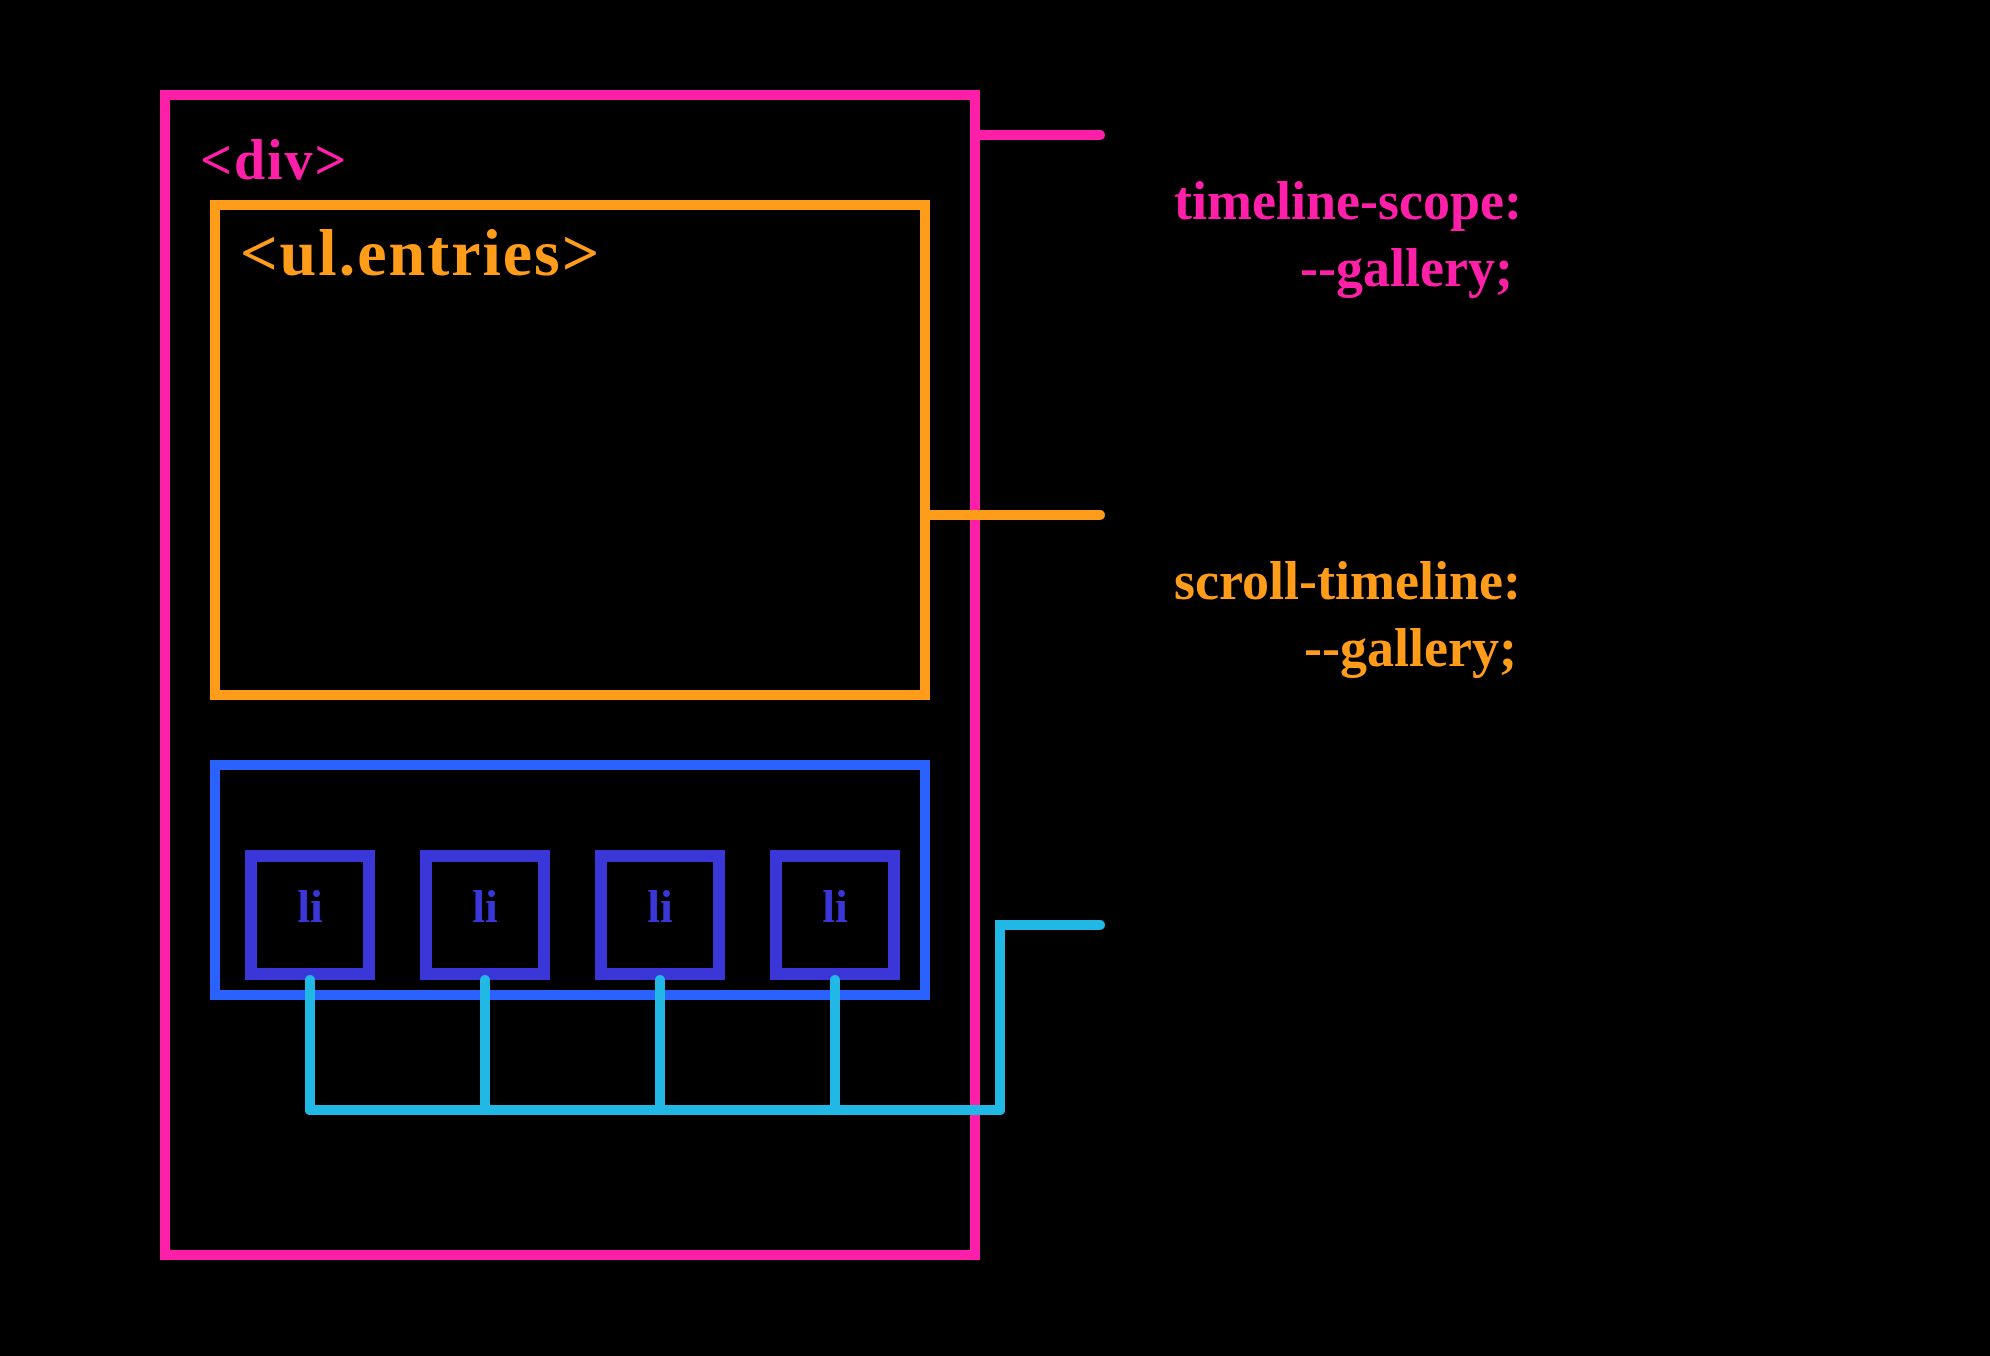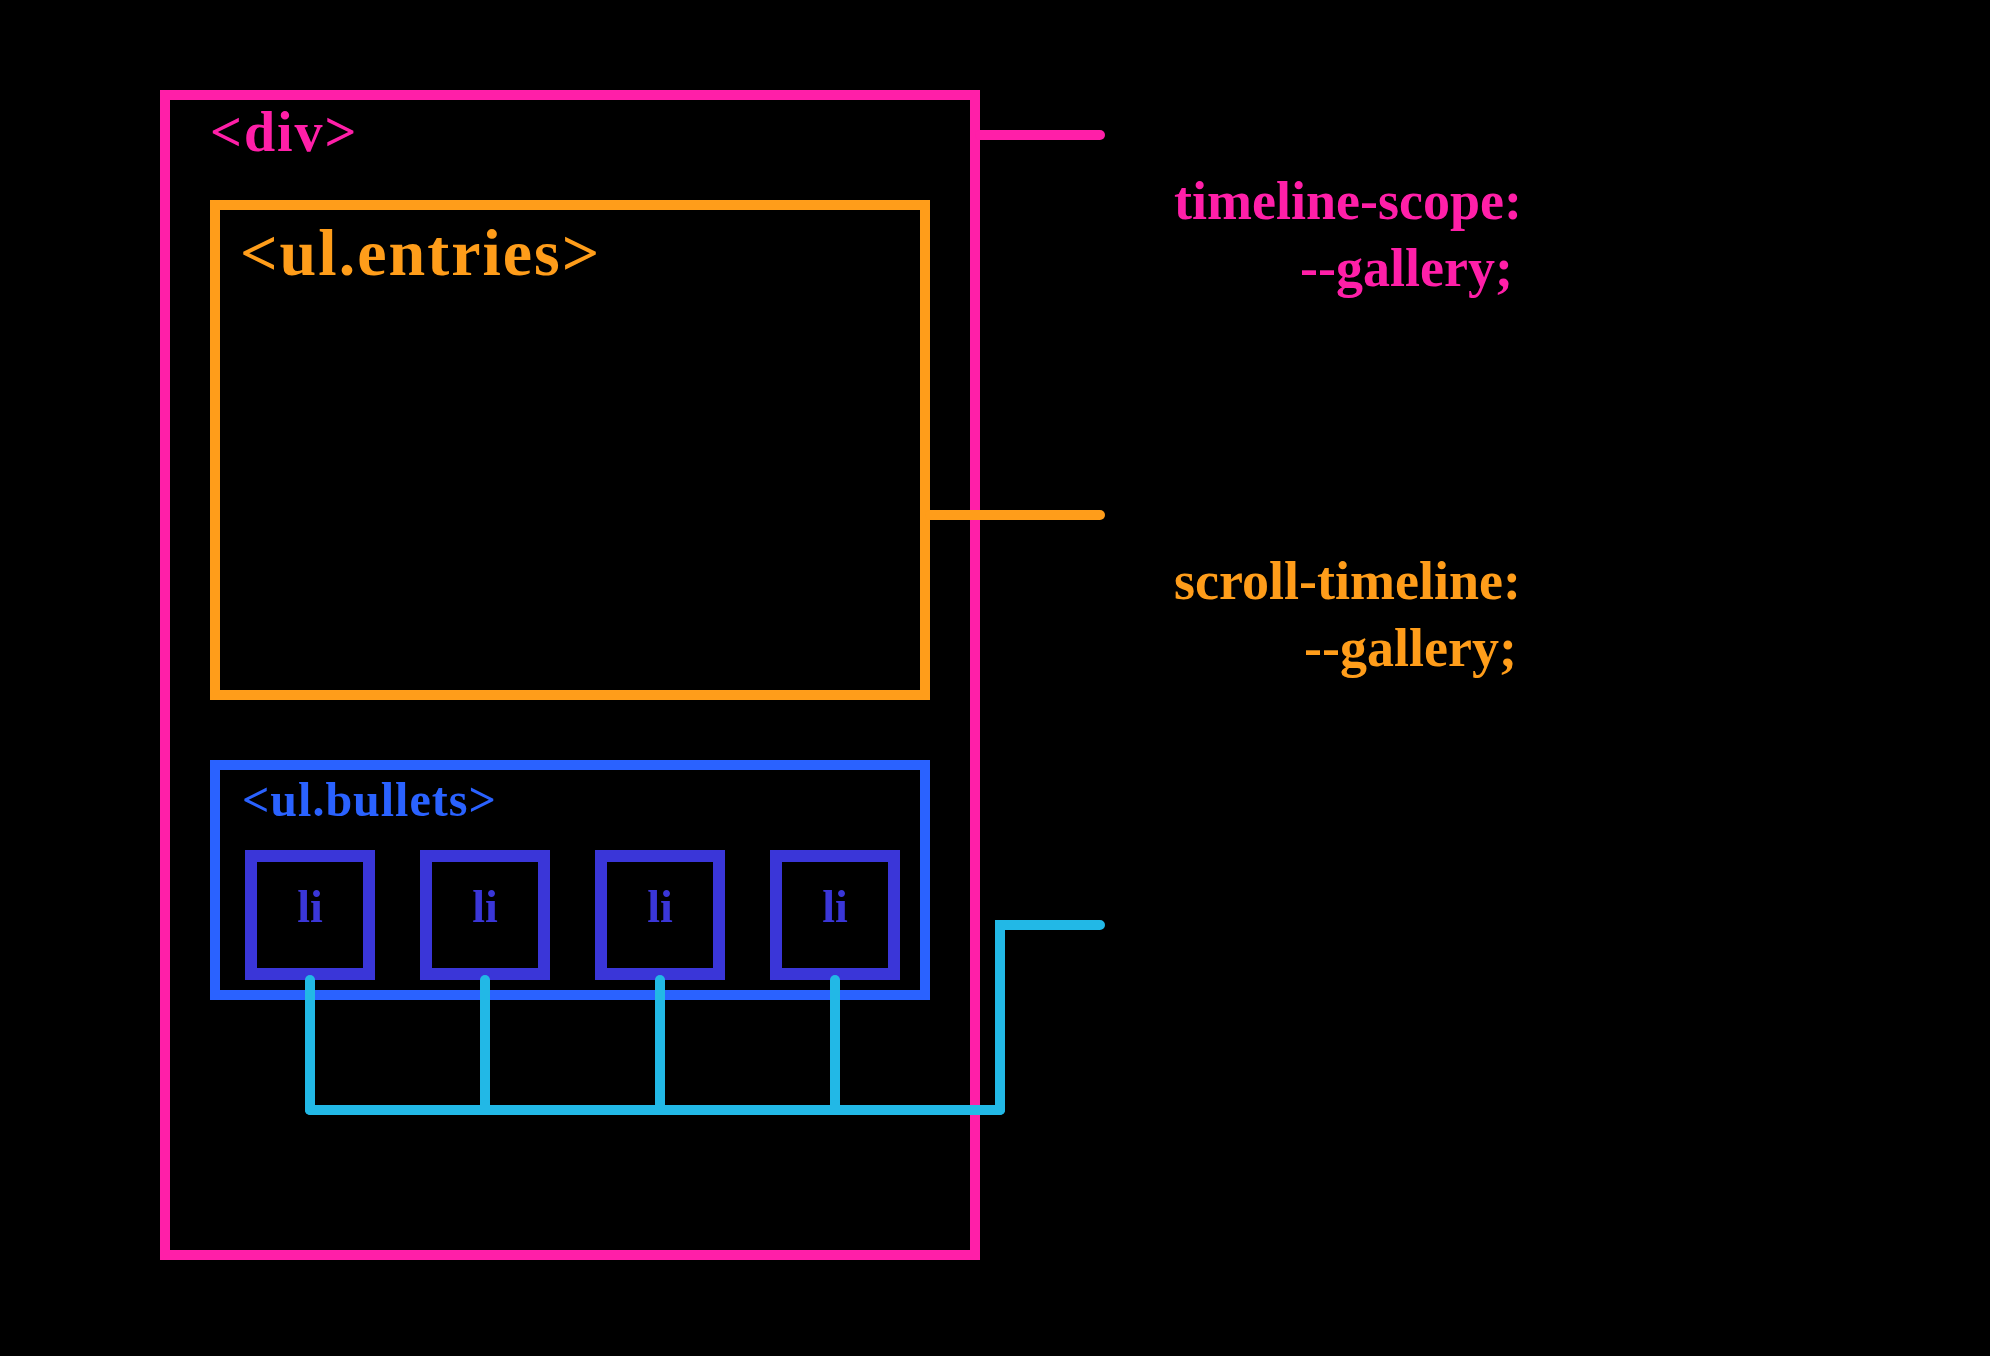--- a/index.html
+++ b/index.html
@@ -20,25 +20,24 @@
     position: absolute;
     left: 160px;
     top: 90px;
     width: 820px;
     height: 1170px;
     border: 10px solid var(--magenta);
   }
   .outer-label {
     position: absolute;
     left: 200px;
-    top: 100px;
+    top: 128px;
     font-size: 56px;
     color: var(--magenta);
     letter-spacing: 2px;
-    margin-left: 10px;
   }
 
   
   .entries-box {
     position: absolute;
     left: 210px;
     top: 200px;
     width: 720px;
     height: 500px;
     border: 10px solid var(--orange);
@@ -119,21 +118,20 @@
 
 <div class="stage">
 
   <div class="outer-box"></div>
   <div class="outer-label">&lt;div&gt;</div>
 
   <div class="entries-box"></div>
   <div class="entries-label">&lt;ul.entries&gt;</div>
 
   <div class="bullets-box"></div>
-  <div class="bullets-label">&lt;ul.bullets&gt;</div>
 
   <div class="li-box" style="left:245px"></div>
   <div class="li-box" style="left:420px"></div>
   <div class="li-box" style="left:595px"></div>
   <div class="li-box" style="left:770px"></div>
   <div class="li-label" style="left:245px">li</div>
   <div class="li-label" style="left:420px">li</div>
   <div class="li-label" style="left:595px">li</div>
   <div class="li-label" style="left:770px">li</div>
 

